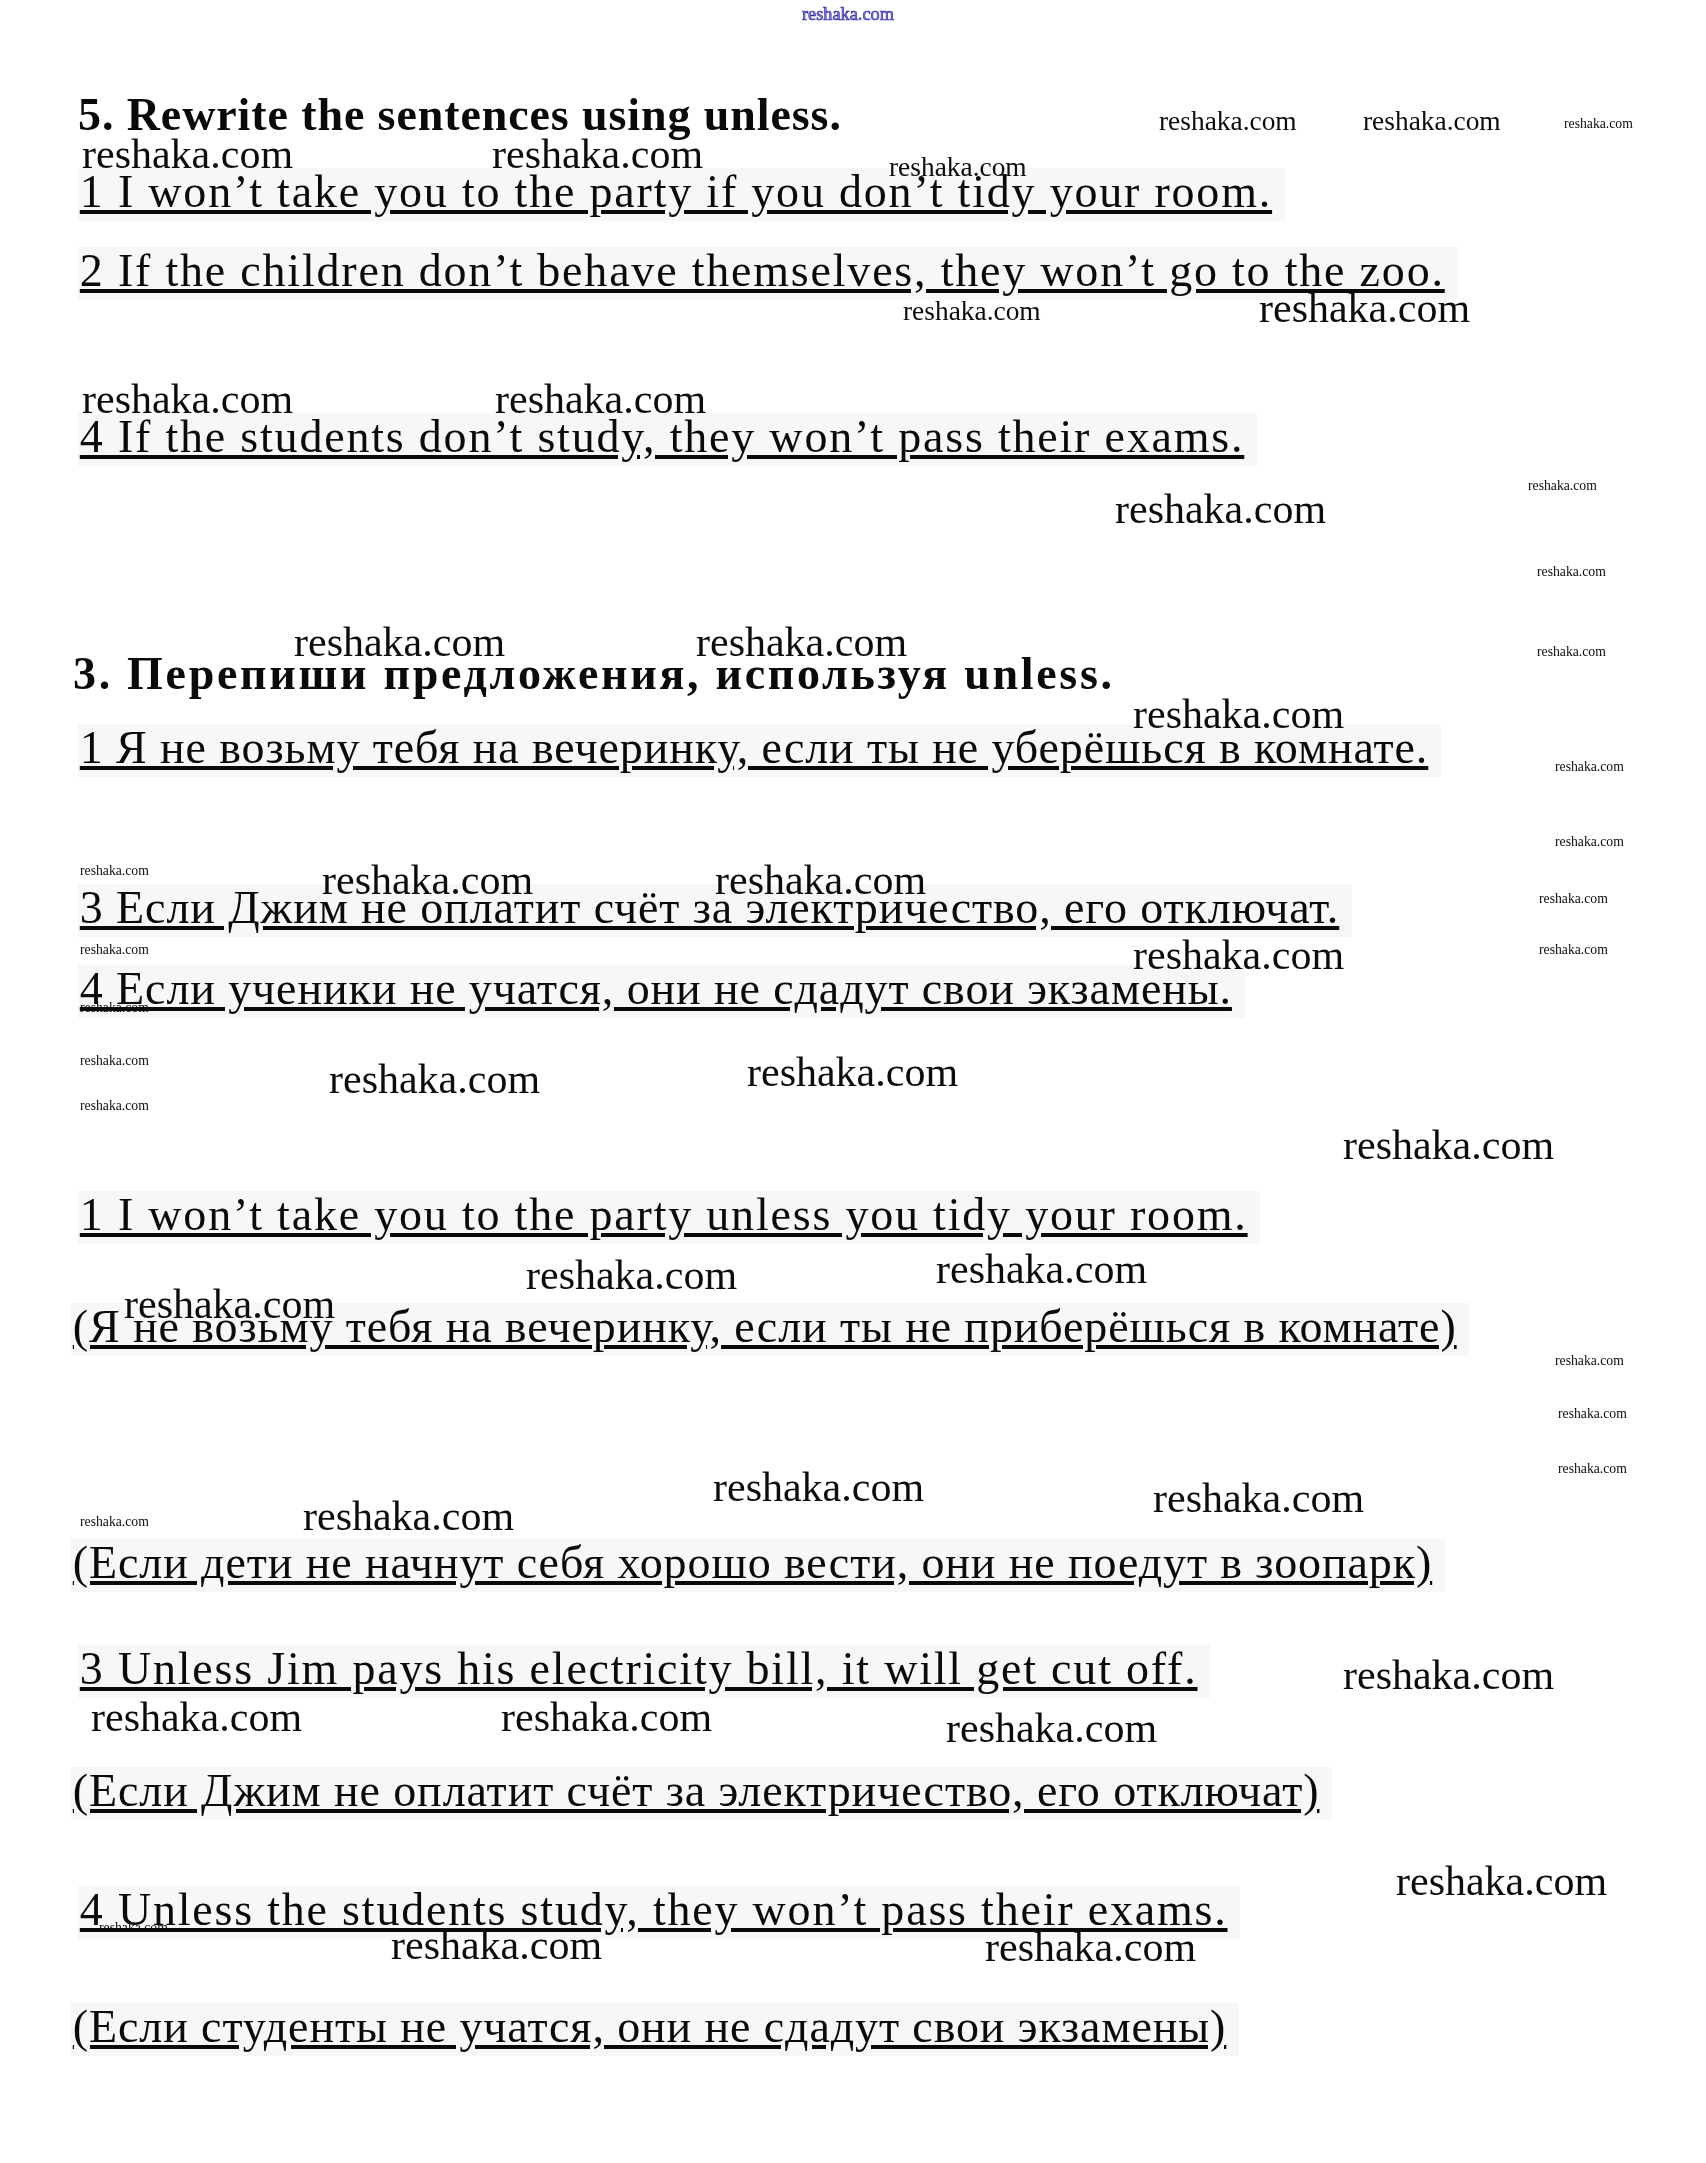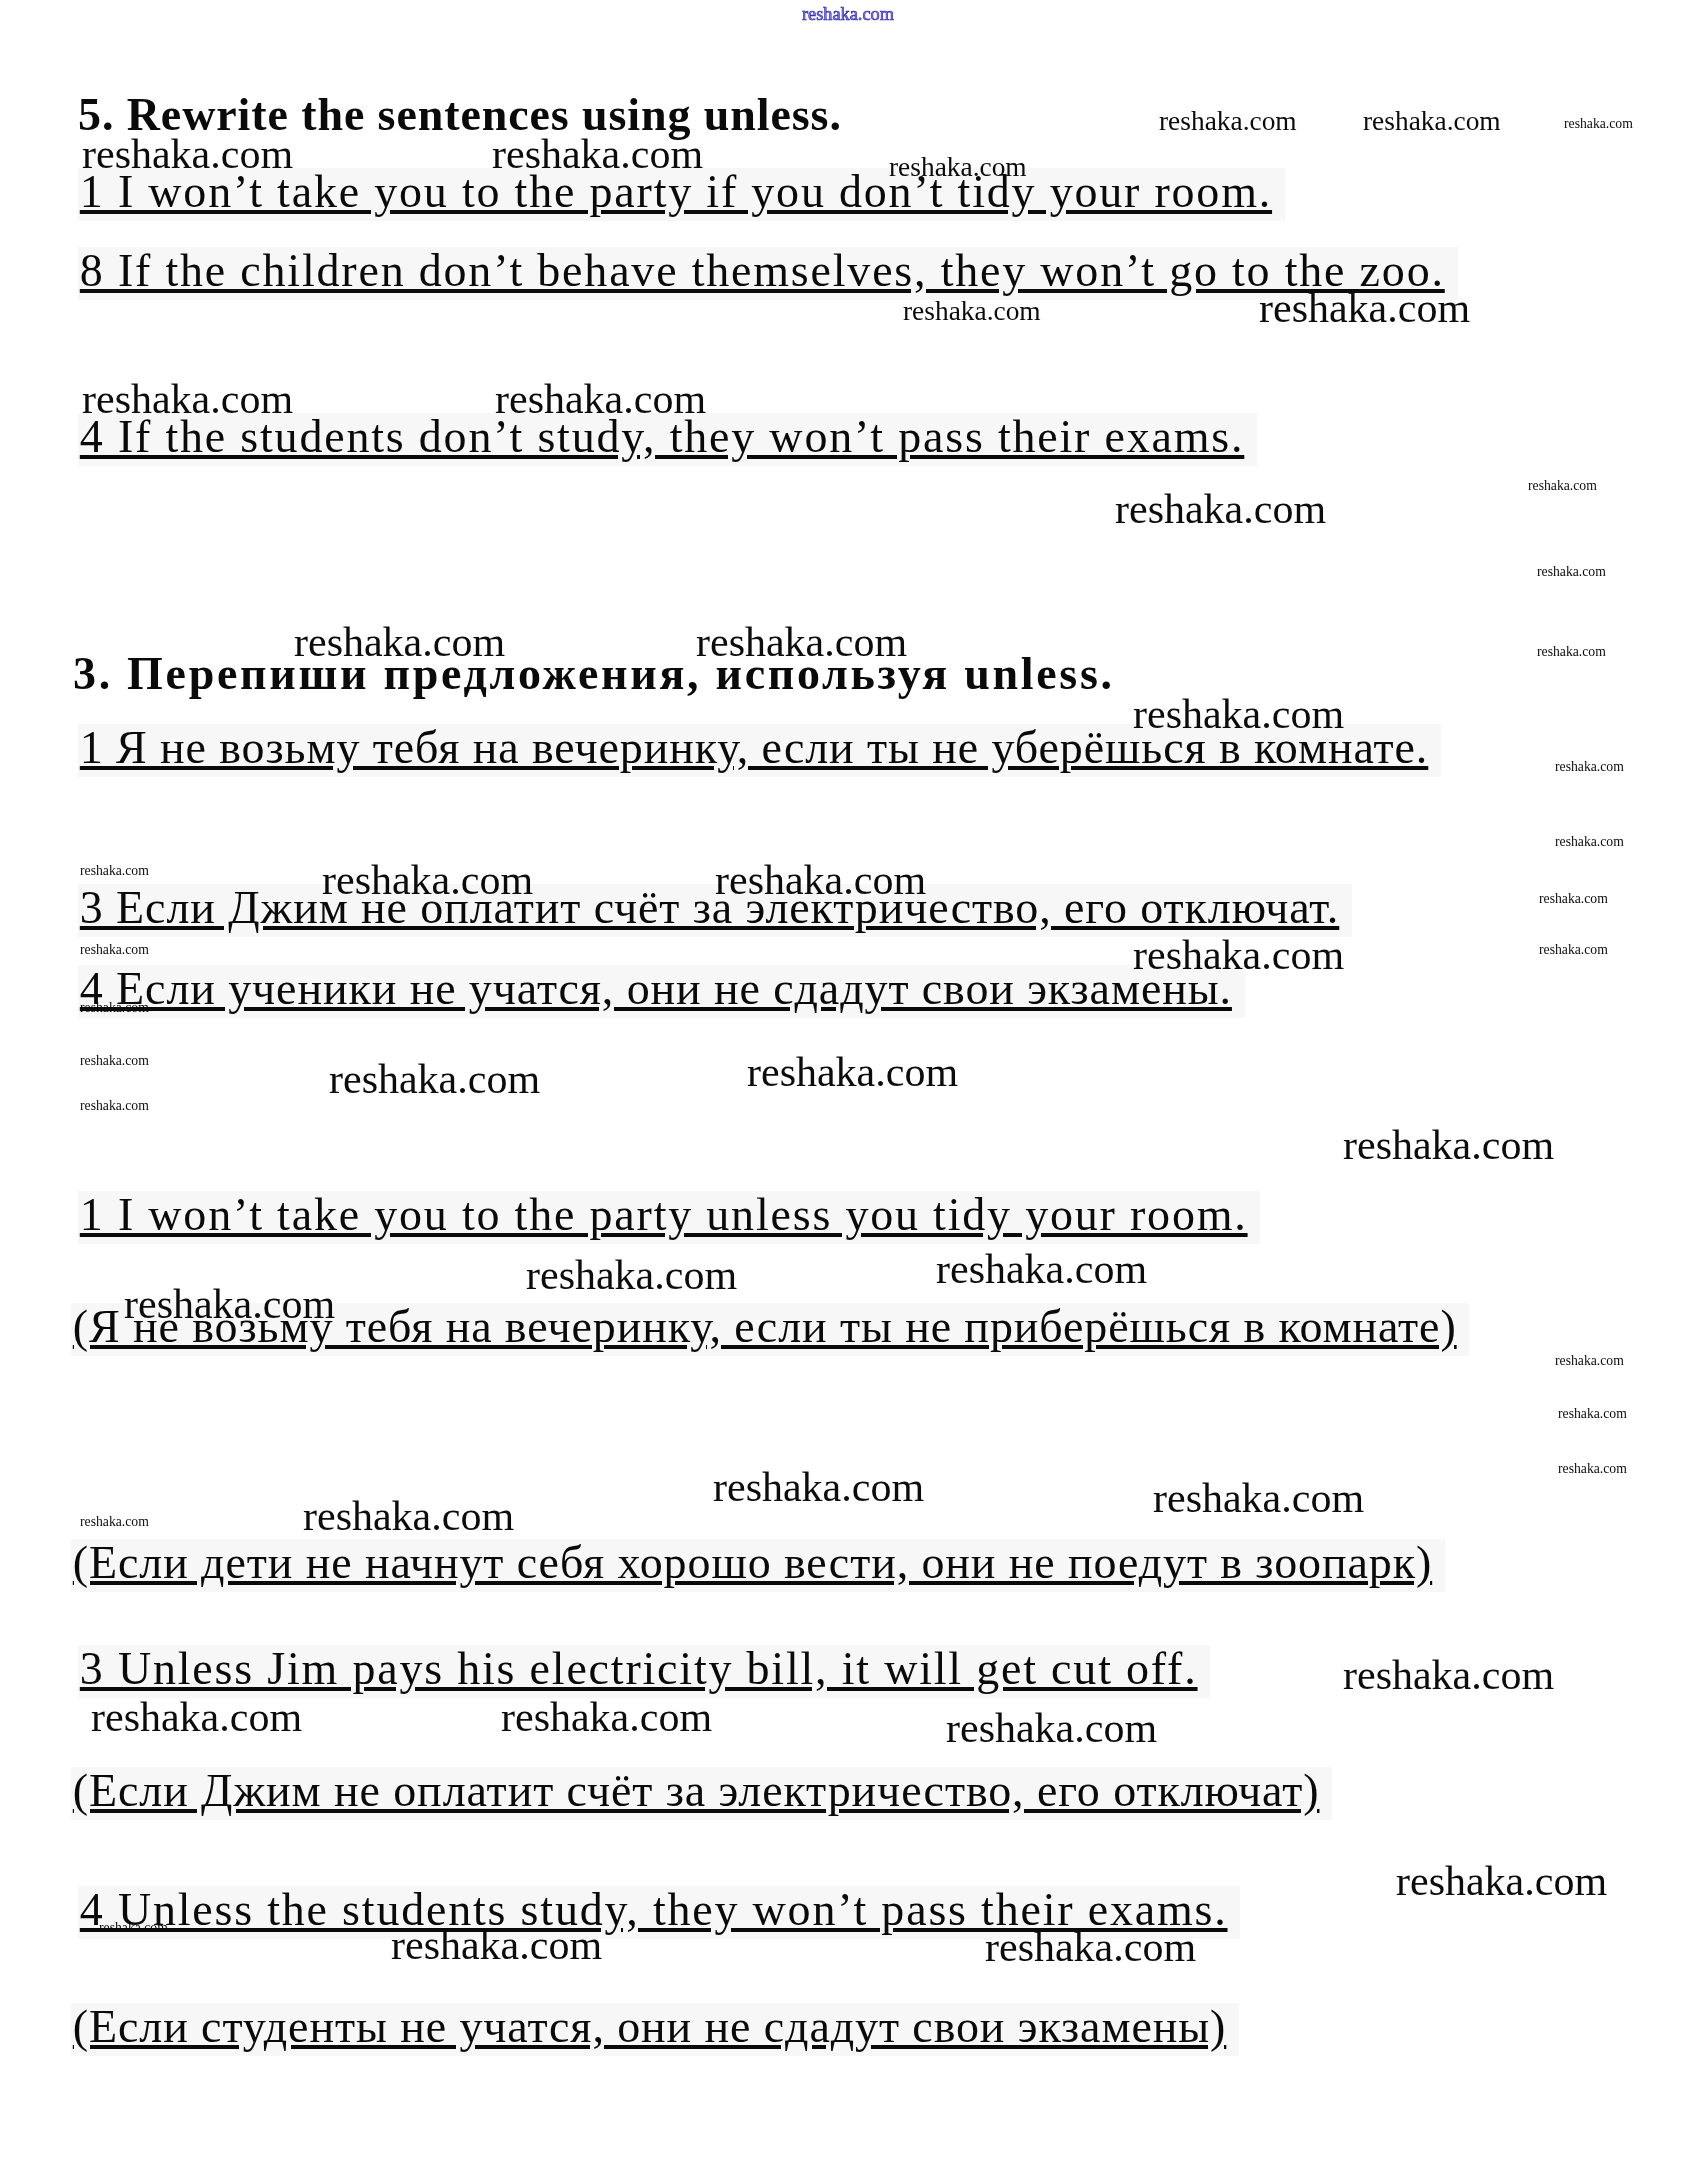--- a/index.html
+++ b/index.html
@@ -66,21 +66,21 @@
   <h1 class="heading" style="left:78px;top:88px">5. Rewrite the sentences using unless.</h1>
   <span class="wm wm-md" style="left:1159px;top:108px">reshaka.com</span>
   <span class="wm wm-md" style="left:1363px;top:108px">reshaka.com</span>
   <span class="wm wm-sm" style="left:1564px;top:117px">reshaka.com</span>
 
   <span class="wm wm-lg" style="left:82px;top:133px">reshaka.com</span>
   <span class="wm wm-lg" style="left:492px;top:133px">reshaka.com</span>
   <span class="wm wm-md" style="left:889px;top:154px">reshaka.com</span>
 
   <div class="line" style="left:78px;top:168px">1 I won’t take you to the party if you don’t tidy your room.</div>
-  <div class="line" style="left:78px;top:247px">8 If the children don’t behave themselves, they won’t go to the zoo.</div>
+  <div class="line" style="left:78px;top:247px">2 If the children don’t behave themselves, they won’t go to the zoo.</div>
   <span class="wm wm-md" style="left:903px;top:298px">reshaka.com</span>
   <span class="wm wm-lg" style="left:1259px;top:287px">reshaka.com</span>
   <span class="wm wm-lg" style="left:82px;top:378px">reshaka.com</span>
   <span class="wm wm-lg" style="left:495px;top:378px">reshaka.com</span>
   <div class="line" style="left:78px;top:413px">4 If the students don’t study, they won’t pass their exams.</div>
 
   <span class="wm wm-lg" style="left:1115px;top:488px">reshaka.com</span>
   <span class="wm wm-sm" style="left:1528px;top:479px">reshaka.com</span>
   <span class="wm wm-sm" style="left:1537px;top:565px">reshaka.com</span>
 

